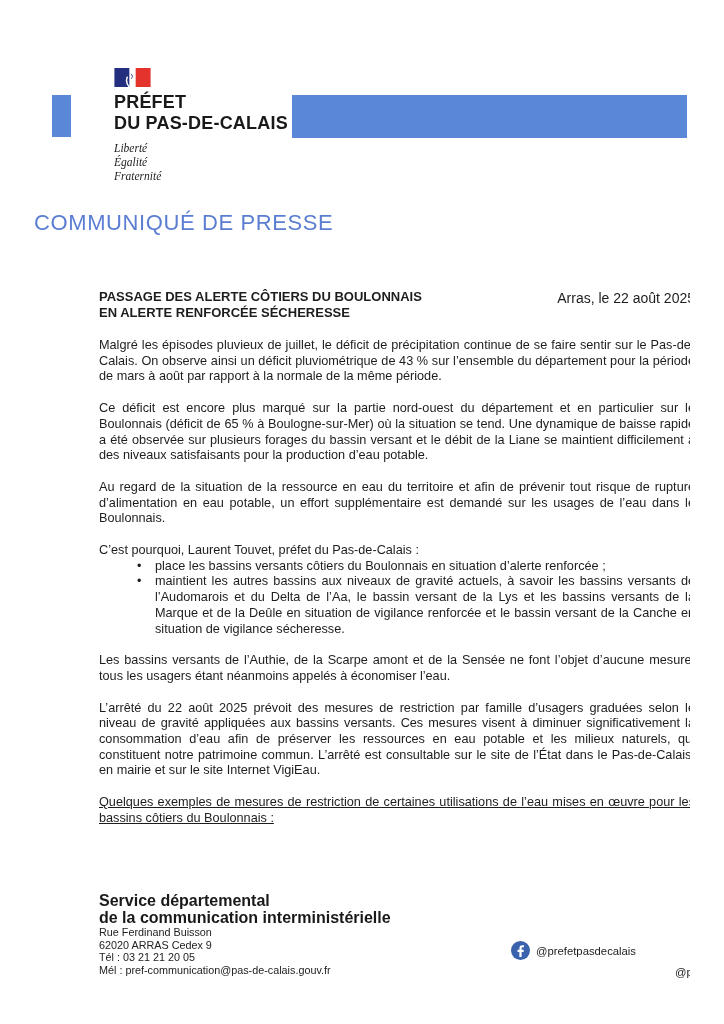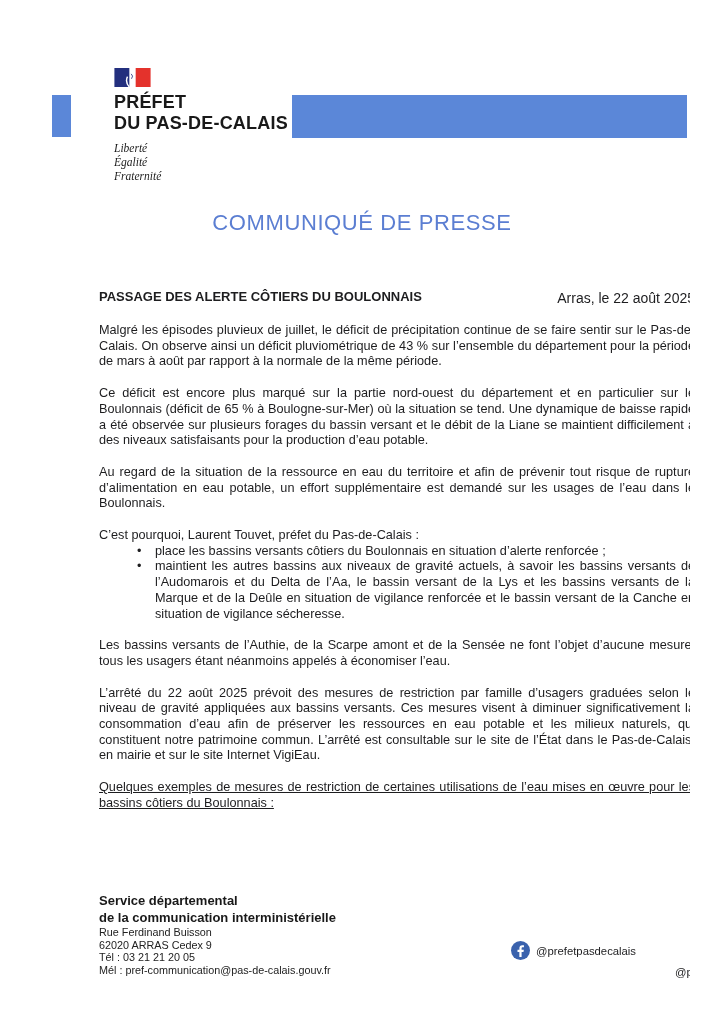--- a/index.html
+++ b/index.html
@@ -15,21 +15,21 @@
   .corner-block { position:absolute; left:18px; top:90px; width:19px; height:42px; background:var(--accent,#5b87d8); }
   .header-bar   { position:absolute; left:258px; right:3px; top:90px; height:43px; background:var(--accent,#5b87d8); }
   .logo { position:absolute; left:80px; top:63px; }
   .flag { display:block; width:37px; height:19px; margin-bottom:5px; }
   .inst { font-weight:700; font-size:18px; line-height:21px; letter-spacing:0.2px; color:#191919; }
   .motto { margin-top:7px; font-family:"Liberation Serif","DejaVu Serif",serif; font-style:italic;
            font-size:11.5px; line-height:14px; color:#1c1c1c; }
 
   
   .doc-title {
-    position:absolute; top:205px; left:0; width:100%; text-align:center;
+    position:absolute; top:205px; left:0; width:100%; 
     color:var(--title,#5b7ed2); font-size:22px; font-weight:400; letter-spacing:0.6px;
   }
 
   
   .content {
     position:absolute; top:284px; left:65px; width:596px;
     font-size:12.7px; line-height:15.7px; text-align:justify; hyphens:none;
   }
   .headline-row { display:flex; justify-content:space-between; align-items:flex-start; margin-bottom:17px; }
   .headline { font-weight:700; font-size:13px; line-height:16px; }
@@ -38,21 +38,21 @@
   .content .group { margin-bottom:16px; }
   .content .group p { margin-bottom:0; }
   .b { font-weight:400; }
   .u { text-decoration:underline; }
   ul { list-style:none; margin:0; }
   li { position:relative; padding-left:20px; margin-left:36px; text-align:justify; }
   li::before { content:"\2022"; position:absolute; left:2px; top:0; }
 
   
   .footer-left { position:absolute; left:65px; top:888px; }
-  .service-line { font-weight:700; font-size:13px; line-height:16.5px; color:#191919; }
+  .service-line { font-weight:700; font-size:16px; line-height:16.5px; color:#191919; }
   .addr-line { font-size:10.8px; line-height:12.6px; color:#222; }
   .addr-line:first-of-type { margin-top:3px; }
   .f-group { position:absolute; display:flex; align-items:center; gap:6px; font-size:11.3px; color:#1d1d1f; }
   .f-web { left:312px; top:934px; }
   .f-fb  { left:477px; top:936px; }
   .f-x   { left:641px; top:936px;flex-direction:column; }
   .link { text-decoration:underline; font-weight:700; cursor:pointer; }
   .handle { cursor:pointer; }
   .icon-svg { display:block; }
 </style>
@@ -81,20 +81,21 @@
     </div>
   </div>
 
   <h1 class="doc-title">COMMUNIQUÉ DE PRESSE</h1>
 
   <div class="content">
 
     <div class="headline-row">
       <div class="headline">
         <div>PASSAGE DES ALERTE CÔTIERS DU BOULONNAIS</div>
+        <div>EN ALERTE RENFORCÉE SÉCHERESSE</div>
       </div>
       <div class="dateline">Arras, le 22 août 2025</div>
     </div>
 
     <p>Malgré les épisodes pluvieux de juillet, le déficit de précipitation continue de se faire sentir sur le Pas-de-Calais. On observe ainsi un déficit pluviométrique de 43 % sur l’ensemble du département pour la période de mars à août par rapport à la normale de la même période.</p>
 
     <p><span>Ce déficit est encore plus marqué sur la partie nord-ouest du département et en particulier sur le Boulonnais (</span><span class="b">déficit de 65 % à Boulogne-sur-Mer</span><span>) où la situation se tend. Une dynamique de baisse rapide a été observée sur plusieurs forages du bassin versant et le débit de la Liane se maintient difficilement à des niveaux satisfaisants pour la production d’eau potable.</span></p>
 
     <p>Au regard de la situation de la ressource en eau du territoire et afin de prévenir tout risque de rupture d’alimentation en eau potable, un effort supplémentaire est demandé sur les usages de l’eau dans le Boulonnais.</p>
 

